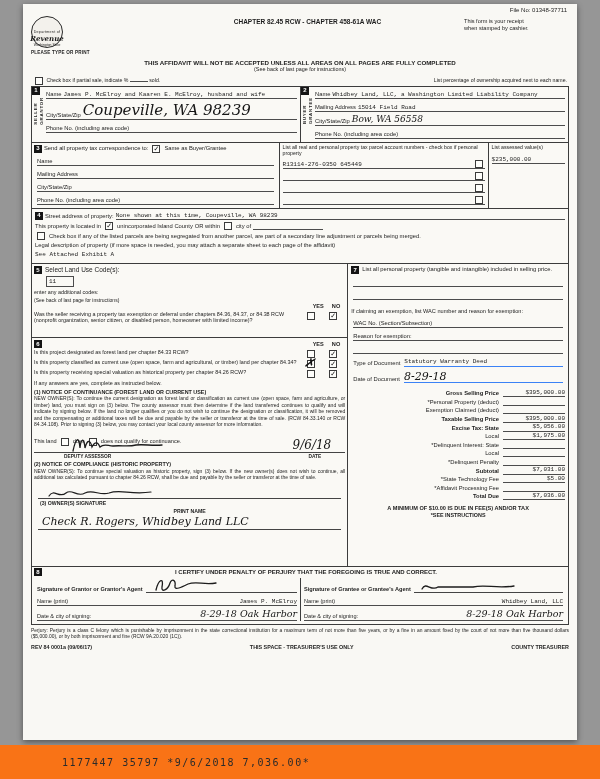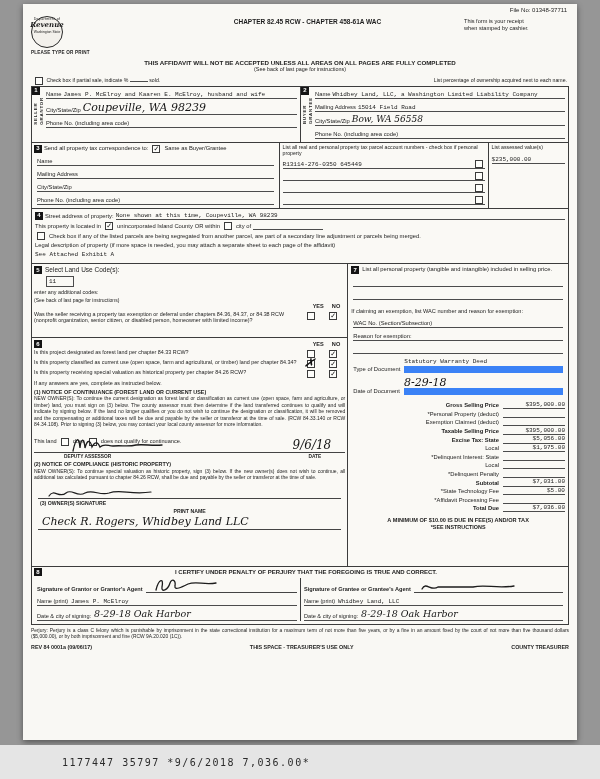--- a/index.html
+++ b/index.html
@@ -5,21 +5,21 @@
   html,body{margin:0;padding:0;width:600px;height:779px;overflow:hidden;background:#969696;
     font-family:"Liberation Sans",sans-serif;color:#1d1d1d;}
   .screen{width:600px;height:779px;position:relative;}
   .paper{width:554px;height:736px;margin:0 auto;position:relative;top:4px;background:#f9f8f4;
     box-sizing:border-box;padding:4px 8px;box-shadow:0 2px 6px rgba(0,0,0,.45);font-size:6.5px;line-height:1.2;}
   .file-no{position:absolute;top:3px;right:10px;font-size:6px;}
   
   .head-row{display:flex;margin-top:8px;}
   .logo-block{width:120px;position:relative;}
   .logo-circle{width:30px;height:30px;border:1.5px solid #2a2a2a;border-radius:50%;display:flex;
-    flex-direction:column;align-items:center;justify-content:flex-start;float:left;margin-right:11px;background:#f3f1ec;}
+    flex-direction:column;align-items:center;justify-content:flex-end;float:left;margin-right:11px;background:#f3f1ec;}
   .logo-dept{font-size:3.6px;letter-spacing:.3px;}
   .logo-name{font-family:"DejaVu Serif",serif;font-style:italic;font-weight:bold;font-size:7px;}
   .logo-state{font-size:3.4px;}
   .please-type{clear:both;font-size:4.6px;font-weight:bold;padding-top:2px;letter-spacing:.2px;}
   .title-block{flex:1;text-align:center;}
   .title{font-size:9px;font-weight:bold;letter-spacing:.2px;}
   .subtitle{font-size:6.5px;font-weight:bold;margin-top:2px;}
   .receipt-note{width:105px;font-size:5.6px;text-align:left;padding-top:2px;}
   .warning{text-align:center;font-weight:bold;font-size:6.2px;margin-top:3px;}
   .see-back{text-align:center;font-size:5.4px;}
@@ -87,45 +87,45 @@
   .sig-label{font-size:5.2px;font-weight:bold;margin:1px 0 0 6px;}
   .print-name{text-align:center;font-size:5.2px;font-weight:bold;margin-top:2px;}
   .hw-name{font-size:11px;border-bottom:1px solid #444;margin:1px 4px 2px;padding-left:4px;white-space:nowrap;}
   .xmark{position:absolute;right:30px;top:-4px;font-size:13px;transform:rotate(8deg);color:#111;}
   
   .s7-head{display:flex;gap:3px;}
   .s7-blank{border-bottom:1px solid #4c4c4c;height:9px;margin:3px 2px;}
   .s7-note{font-size:5.6px;margin-top:8px;line-height:1.3;}
   .s7-field{display:flex;align-items:flex-end;gap:2px;border-bottom:1px solid #4c4c4c;min-height:9px;margin:3px 2px;font-size:5.6px;}
   .doc-row{display:flex;align-items:flex-end;gap:4px;margin:4px 2px 0;font-size:5.8px;}
-  .doc-row .dv{flex:1;border-bottom:7px solid #3b82f6;}
+  .doc-row .dv{flex:1;border-bottom:1px solid #3b82f6;}
   .price-table{margin-top:6px;}
   .price-row{display:flex;align-items:flex-end;min-height:8.6px;font-size:5.8px;}
   .price-lbl{flex:1;text-align:right;padding-right:4px;}
   .price-val{width:62px;border-bottom:1px solid #4c4c4c;text-align:right;}
   .price-row.strong .price-lbl{font-weight:bold;}
   .min-note{font-weight:bold;text-align:center;font-size:5.6px;margin-top:5px;}
   .see-instr{text-align:center;font-size:5.4px;font-weight:bold;}
   
   .sec8{border-top:1px solid #3c3c3c;padding:1px 2px 3px;}
   .s8-head{display:flex;align-items:center;gap:4px;}
   .certify{flex:1;text-align:center;font-weight:bold;font-size:6px;}
   .s8-cols{display:flex;margin-top:2px;}
   .s8-col{width:50%;box-sizing:border-box;padding:0 3px;}
   .s8-col.right{border-left:1px solid #3c3c3c;}
   .s8-sigrow{display:flex;align-items:flex-end;gap:3px;font-size:5.6px;font-weight:bold;}
   .sigline8{position:relative;flex:1;border-bottom:1px solid #444;height:14px;}
   .s8-inforow{display:flex;align-items:flex-end;gap:3px;font-size:5.6px;border-bottom:1px solid #4c4c4c;min-height:10px;margin-top:2px;}
-  .s8-inforow .iv{flex:1;}
+  .s8-inforow .iv{flex:1;text-align:right;}
   .hw-date{font-size:9.5px;}
   
   .perjury{font-size:4.9px;line-height:1.3;text-align:justify;margin-top:3px;}
   .footer-row{display:flex;justify-content:space-between;font-size:5.4px;margin-top:4px;font-weight:bold;}
   .treasurer-space{height:56px;}
-  .stamp-strip{position:absolute;left:0;top:745px;width:600px;height:34px;background:#e5e5e5;display:flex;align-items:center;}
+  .stamp-strip{position:absolute;left:0;top:745px;width:600px;height:34px;background:#f97316;display:flex;align-items:center;}
   .stamp{font-family:"DejaVu Sans Mono",monospace;font-size:10px;letter-spacing:1.5px;color:#2b2b2b;margin-left:62px;}
 </style>
 </head>
 <body>
 
 <div class="screen">
   <div class="paper">
 
     <div class="file-no">File No: 01348-37711</div>
 
@@ -171,21 +171,21 @@
               <span class="vword">GRANTOR</span>
             </div>
           </div>
           <div class="party-fields">
             <div class="field">
               <span class="lbl">Name</span>
               <span class="val typed">James P. McElroy and Kaaren E. McElroy, husband and wife</span>
             </div>
             <div class="field">
               <span class="lbl">City/State/Zip</span>
-              <span class="val hw" style="font-size:11px">Coupeville, WA 98239</span>
+              <span class="val hw" style="font-size:15px">Coupeville, WA 98239</span>
             </div>
             <div class="field">
               <span class="lbl">Phone No. (including area code)</span>
               <span class="val"></span>
             </div>
           </div>
         </div>
         <div class="party right">
           <div class="party-side">
             <div class="badge">2</div>

